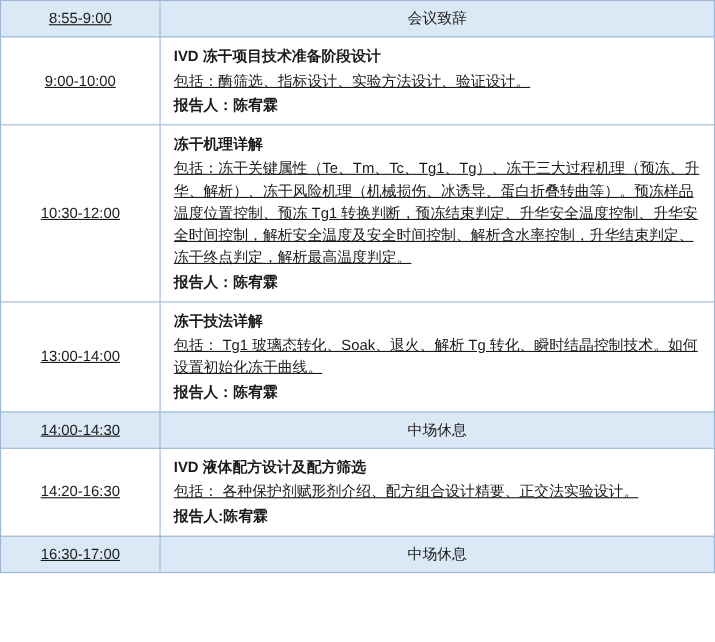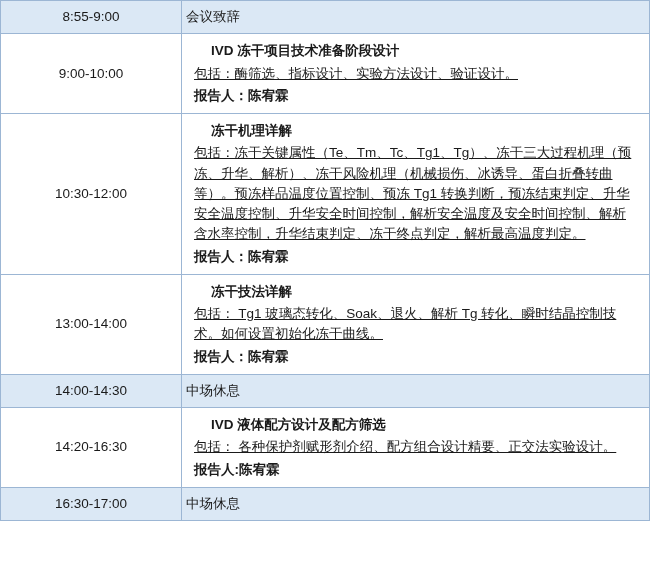--- a/index.html
+++ b/index.html
@@ -20,37 +20,39 @@
   }
   #schedule td {
     border: 1px solid #9cb6d4;
     vertical-align: middle;
     font-size: 13.5px;
     line-height: 1.5;
   }
   td.time-cell {
     width: 140px;
     text-align: center;
-    padding: 6px 20px;
+    padding: 6px 2px;
     white-space: nowrap;
+    text-decoration: underline;
   }
   td.break-cell {
+    text-align: center;
     padding: 5px 4px;
     background: #dbe8f5;
   }
   tr.break-row td {
     background: #dbe8f5;
   }
   td.content-cell {
     padding: 7px 10px 7px 12px;
     text-align: left;
   }
   .session-title {
     font-weight: bold;
-    margin: 0 0 2px 17px;
+    margin: 0 0 2px 0;
   }
   .session-body {
     margin: 0;
     text-decoration: underline;
   }
   .session-speaker {
     margin: 2px 0 0 0;
     font-weight: bold;
   }
 </style>

